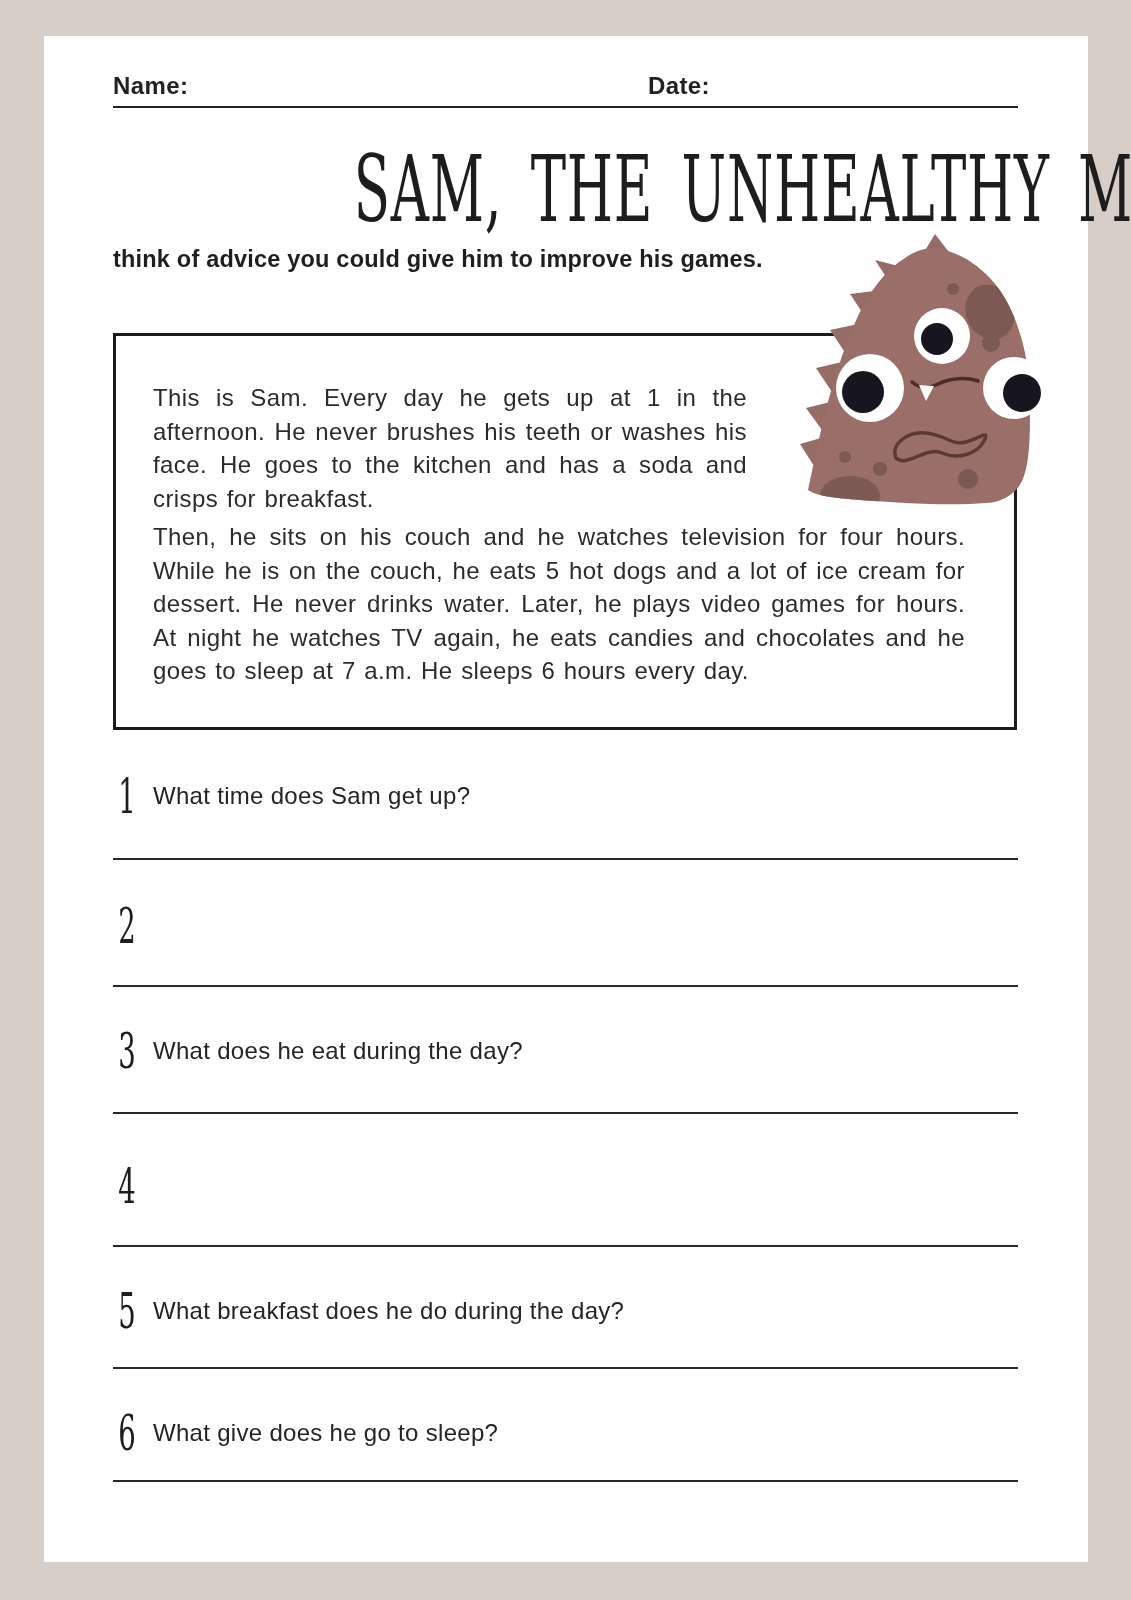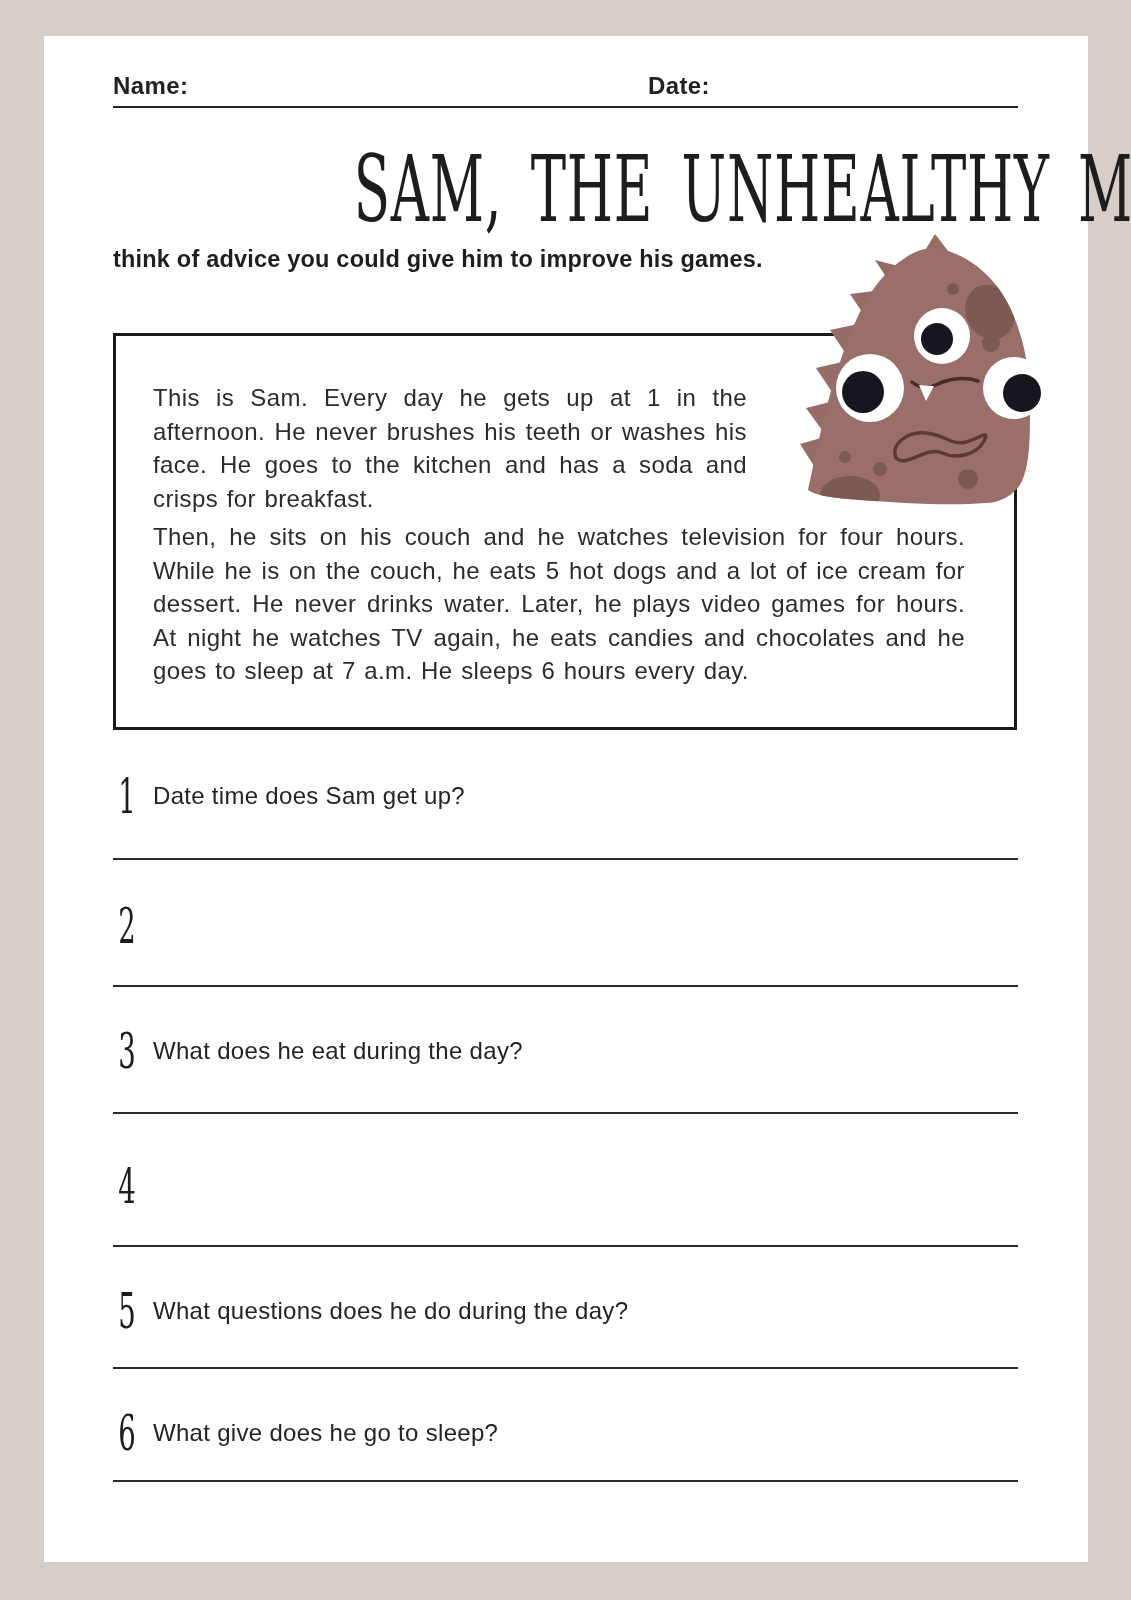--- a/index.html
+++ b/index.html
@@ -147,21 +147,21 @@
       <polygon points="119,153 134,154 126,169" fill="#ffffff"></polygon>
 
       <path d="M 96,226 C 90,212 108,199 126,201 C 146,203 152,214 166,210
                C 180,206 190,197 184,209 C 177,222 158,228 142,221
                C 126,214 106,236 96,226" stroke="#5c3a33" stroke-width="3.5" stroke-linecap="round" fill="none"></path>
     </svg>
   </div>
 
   <div class="q-row" style="top:736px">
     <span class="q-num">1</span>
-    <span class="q-text">Date time does Sam get up?</span>
+    <span class="q-text">What time does Sam get up?</span>
   </div>
   <div class="answer-line" style="top:822px"></div>
 
   <div class="q-row" style="top:866px">
     <span class="q-num">2</span>
   </div>
   <div class="answer-line" style="top:949px"></div>
 
   <div class="q-row" style="top:991px">
     <span class="q-num">3</span>
@@ -169,21 +169,21 @@
   </div>
   <div class="answer-line" style="top:1076px"></div>
 
   <div class="q-row" style="top:1126px">
     <span class="q-num">4</span>
   </div>
   <div class="answer-line" style="top:1209px"></div>
 
   <div class="q-row" style="top:1251px">
     <span class="q-num">5</span>
-    <span class="q-text">What questions does he do during the day?</span>
+    <span class="q-text">What breakfast does he do during the day?</span>
   </div>
   <div class="answer-line" style="top:1331px"></div>
 
   <div class="q-row" style="top:1373px">
     <span class="q-num">6</span>
     <span class="q-text">What give does he go to sleep?</span>
   </div>
   <div class="answer-line" style="top:1444px"></div>
 
 </div>

